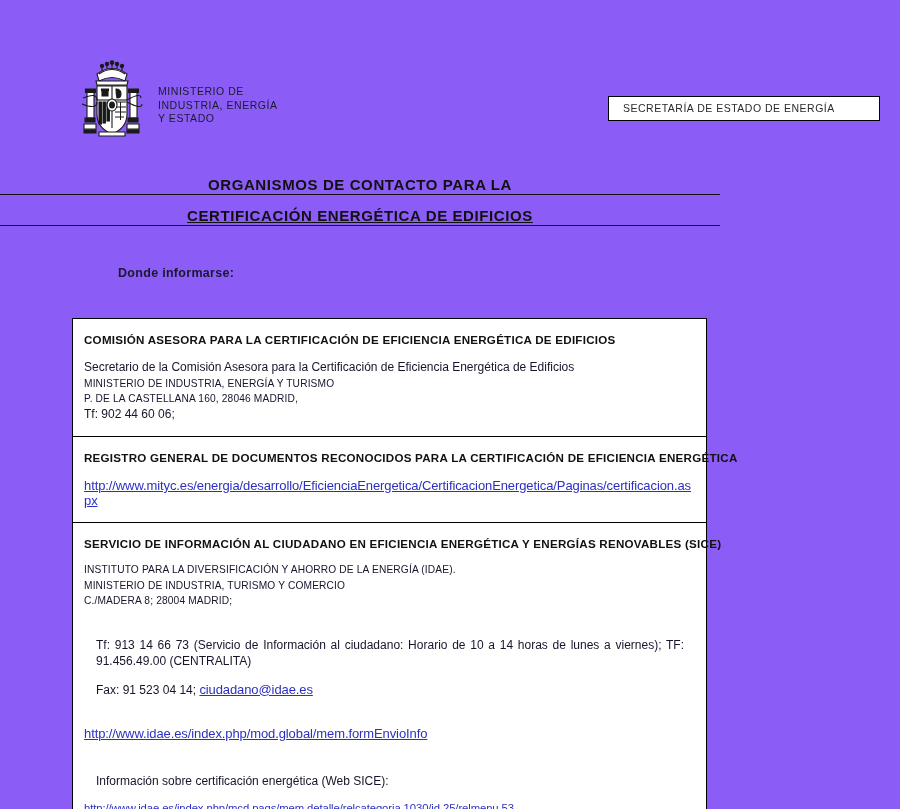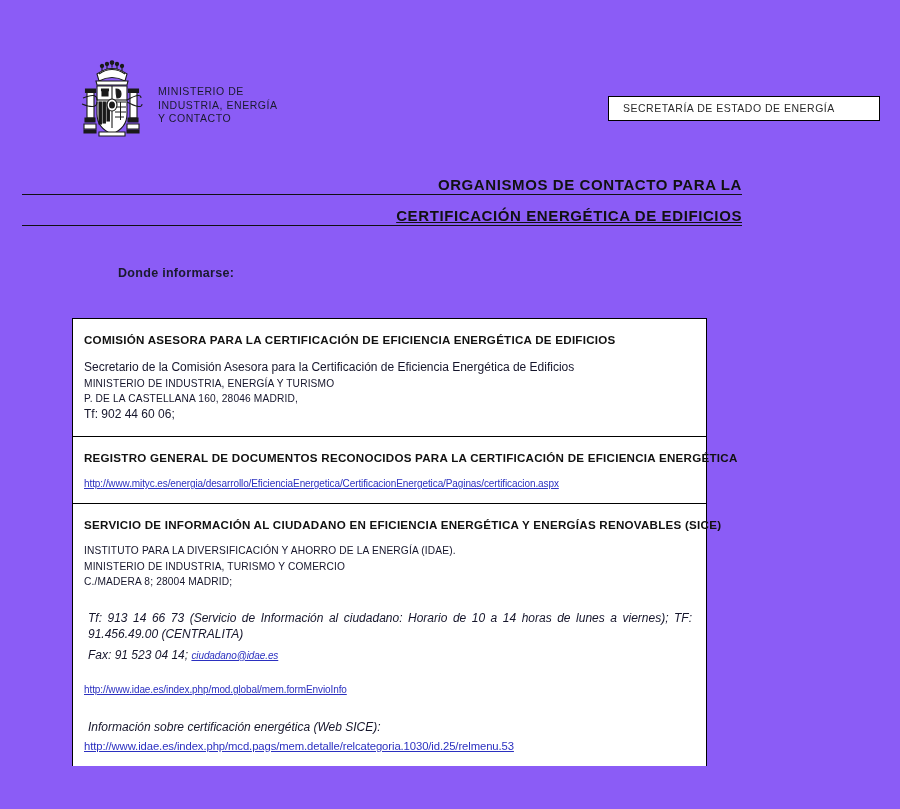--- a/index.html
+++ b/index.html
@@ -73,22 +73,21 @@
     color: #2a2a2a;
     white-space: nowrap;
   }
 
   
   .title-wrap {
     position: absolute;
     left: 0;
     top: 176px;
     width: 720px;
-    text-align: right;
-    padding-left: 22px;
+    text-align: center;
   }
   .title-line {
     display: inline-block;
     font-size: 15px;
     font-weight: bold;
     letter-spacing: 0.6px;
     color: #111111;
     border-bottom: 1.5px solid #111111;
     padding-bottom: 1px;
     margin-bottom: 12px;
@@ -142,29 +141,28 @@
     white-space: nowrap;
   }
   .smallcaps {
     font-size: 10.2px;
     letter-spacing: 0.15px;
   }
   .para {
     font-size: 12px;
     line-height: 16.5px;
     color: #15152b;
-    margin: 4px;
-    font-style: italic;
+    margin: 12px;
   }
   .para.justify { text-align: justify; }
 
   .link {
     color: #2b30c0;
     text-decoration: underline;
-    font-size: 10px;
+    font-size: 13px;
     letter-spacing: -0.1px;
     word-break: break-all;
     cursor: pointer;
   }
   .link.small { font-size: 11.3px; }
   .spacer-md { height: 16px; }
   .spacer-lg { height: 20px; }
 
   .blk { display: block; }
 </style>
@@ -227,21 +225,21 @@
           <path d="M24 74 h26 v4 h-26 z" fill="#ffffff"></path>
           <path d="M9 72 h12 v3 h-12 z" fill="#1a1a1a"></path>
           <path d="M52 72 h12 v3 h-12 z" fill="#1a1a1a"></path>
         </g>
       </svg>
     </div>
 
     <div class="ministry-block">
       <div>MINISTERIO DE</div>
       <div>INDUSTRIA, ENERGÍA</div>
-      <div>Y CONTACTO</div>
+      <div>Y ESTADO</div>
     </div>
 
     <div class="secretaria-box">
       <div class="secretaria-text">SECRETARÍA DE ESTADO DE ENERGÍA</div>
     </div>
   </div>
 
   <div class="title-wrap">
     <div class="title-line blk">ORGANISMOS DE CONTACTO PARA LA</div>
     <div class="title-line blk">CERTIFICACIÓN ENERGÉTICA DE EDIFICIOS</div>

